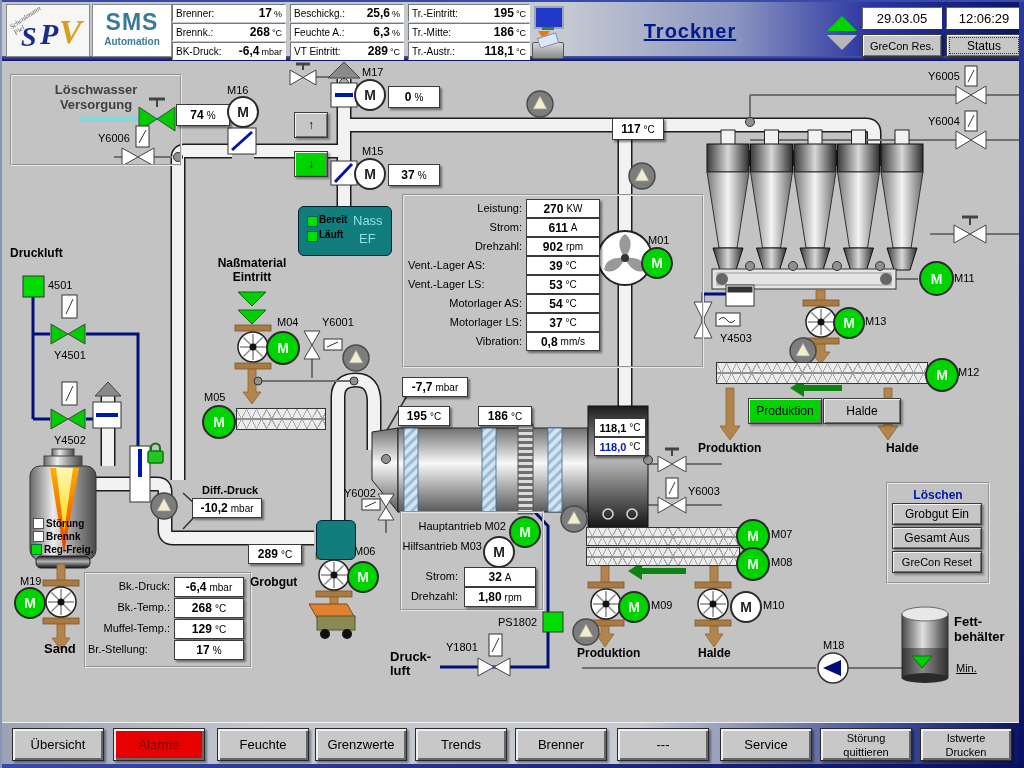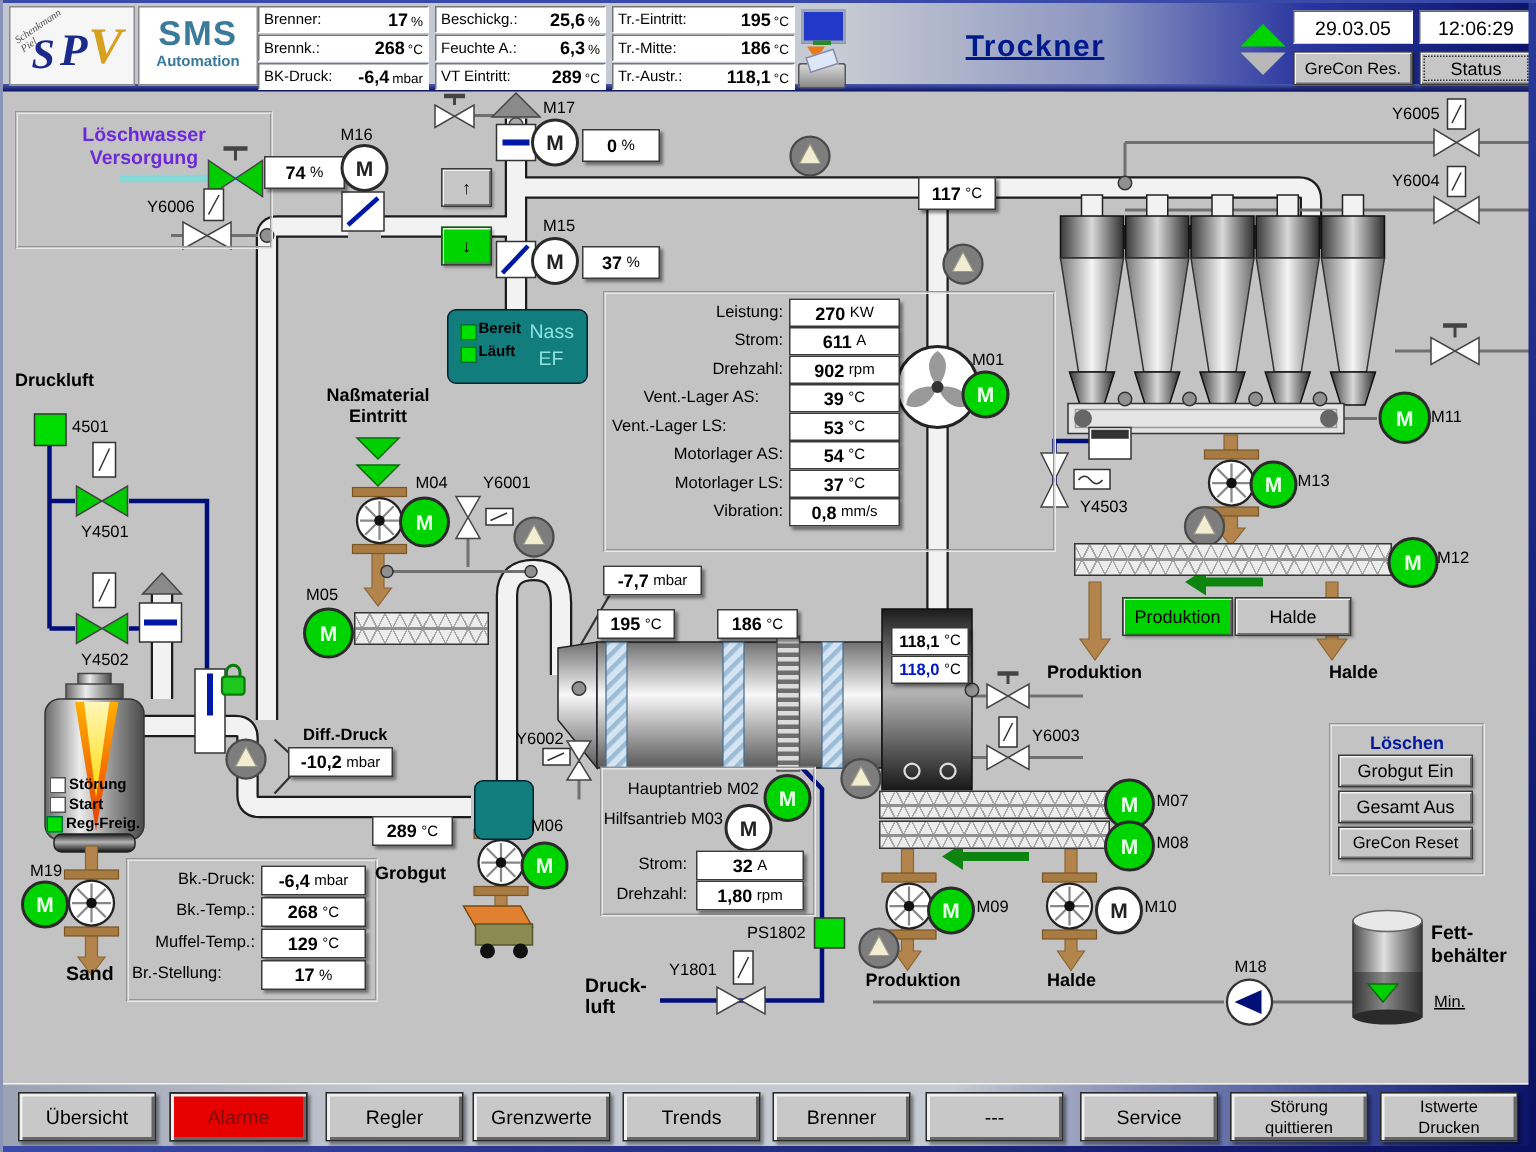--- a/index.html
+++ b/index.html
@@ -540,21 +540,21 @@
     <polygon points="912,656 932,656 922,668" fill="#00d000" stroke="#0a6a0a"></polygon>
   </g>
 
   <g>
       <circle cx="833" cy="668" r="15" fill="#fff" stroke="#333" stroke-width="1.5"></circle>
       <polygon points="841,660 841,676 823,668" fill="#001078"></polygon>
     </g>
 </svg>
 
 <div class="panel" style="left:10px;top:74px;width:168px;height:88px">
-  <div class="abs" style="left:0;top:6px;width:100%;text-align:center;font:bold 13px 'Liberation Sans',sans-serif;color:#6d28d9">
+  <div class="abs" style="left:0;top:6px;width:100%;text-align:center;font:bold 13px 'Liberation Sans',sans-serif;color:#404040">
     <div>Löschwasser</div>
     <div>Versorgung</div>
   </div>
 </div>
 
 <span class="lbln" style="left:98px;top:132px">Y6006</span>
 <div class="vbox" style="left:176px;top:104px;width:52px;height:20px">
     <span class="v">74</span>
     <span class="u">%</span>
   </div>
@@ -619,21 +619,21 @@
 <span class="lbln" style="left:408px;top:221px;width:114px;text-align:right">Strom:</span>
 <div class="vbox" style="left:526px;top:218px;width:72px;height:17px">
     <span class="v">611</span>
     <span class="u">A</span>
   </div>
 <span class="lbln" style="left:408px;top:240px;width:114px;text-align:right">Drehzahl:</span>
 <div class="vbox" style="left:526px;top:237px;width:72px;height:17px">
     <span class="v">902</span>
     <span class="u">rpm</span>
   </div>
-<span class="lbln" style="left:392px;top:259px;width:114px;text-align:right">Vent.-Lager AS:</span>
+<span class="lbln" style="left:408px;top:259px;width:114px;">Vent.-Lager AS:</span>
 <div class="vbox" style="left:526px;top:256px;width:72px;height:17px">
     <span class="v">39</span>
     <span class="u">°C</span>
   </div>
 <span class="lbln" style="left:408px;top:278px;width:114px;text-align:left">Vent.-Lager LS:</span>
 <div class="vbox" style="left:526px;top:275px;width:72px;height:17px">
     <span class="v">53</span>
     <span class="u">°C</span>
   </div>
 <span class="lbln" style="left:408px;top:297px;width:114px;text-align:right">Motorlager AS:</span>
@@ -717,21 +717,21 @@
   </div>
 
 <span class="lbl" style="left:10px;top:246px;font-size:12px">Druckluft</span>
 <span class="lbln" style="left:48px;top:279px">4501</span>
 <span class="lbln" style="left:54px;top:349px">Y4501</span>
 <span class="lbln" style="left:54px;top:434px">Y4502</span>
 
 <div class="ind-sq off" style="left:33px;top:518px"></div>
 <span class="lbl" style="left:46px;top:518px;font-size:10px">Störung</span>
 <div class="ind-sq off" style="left:33px;top:531px"></div>
-<span class="lbl" style="left:46px;top:531px;font-size:10px">Start</span>
+<span class="lbl" style="left:46px;top:531px;font-size:10px">Brennk</span>
 <div class="ind-sq" style="left:31px;top:544px"></div>
 <span class="lbl" style="left:44px;top:544px;font-size:10px">Reg-Freig.</span>
 
 <span class="lbln" style="left:20px;top:575px">M19</span>
 <div class="mcirc" style="left:14px;top:587px;width:28px;height:28px">
     <span>M</span>
   </div>
 <span class="lbl" style="left:44px;top:641px;font-size:13px">Sand</span>
 
 <span class="lbl" style="left:202px;top:484px">Diff.-Druck</span>
@@ -849,21 +849,21 @@
 </div>
 
 <div class="abs" style="left:0;top:722px;width:1024px;height:46px;background:linear-gradient(90deg,#9aa2b4 0%,#c2c6ce 25%,#c6cad2 62%,#3a4896 88%,#0a1468 100%);border-top:1px solid #f0f0f0"></div>
 <div class="navbtn" style="left:12px;top:728px;width:90px;height:31px">
     <span>Übersicht</span>
   </div>
 <div class="navbtn alarm" style="left:113px;top:728px;width:90px;height:31px">
     <span>Alarme</span>
   </div>
 <div class="navbtn" style="left:217px;top:728px;width:90px;height:31px">
-    <span>Regler</span>
+    <span>Feuchte</span>
   </div>
 <div class="navbtn" style="left:315px;top:728px;width:90px;height:31px">
     <span>Grenzwerte</span>
   </div>
 <div class="navbtn" style="left:415px;top:728px;width:90px;height:31px">
     <span>Trends</span>
   </div>
 <div class="navbtn" style="left:515px;top:728px;width:90px;height:31px">
     <span>Brenner</span>
   </div>

